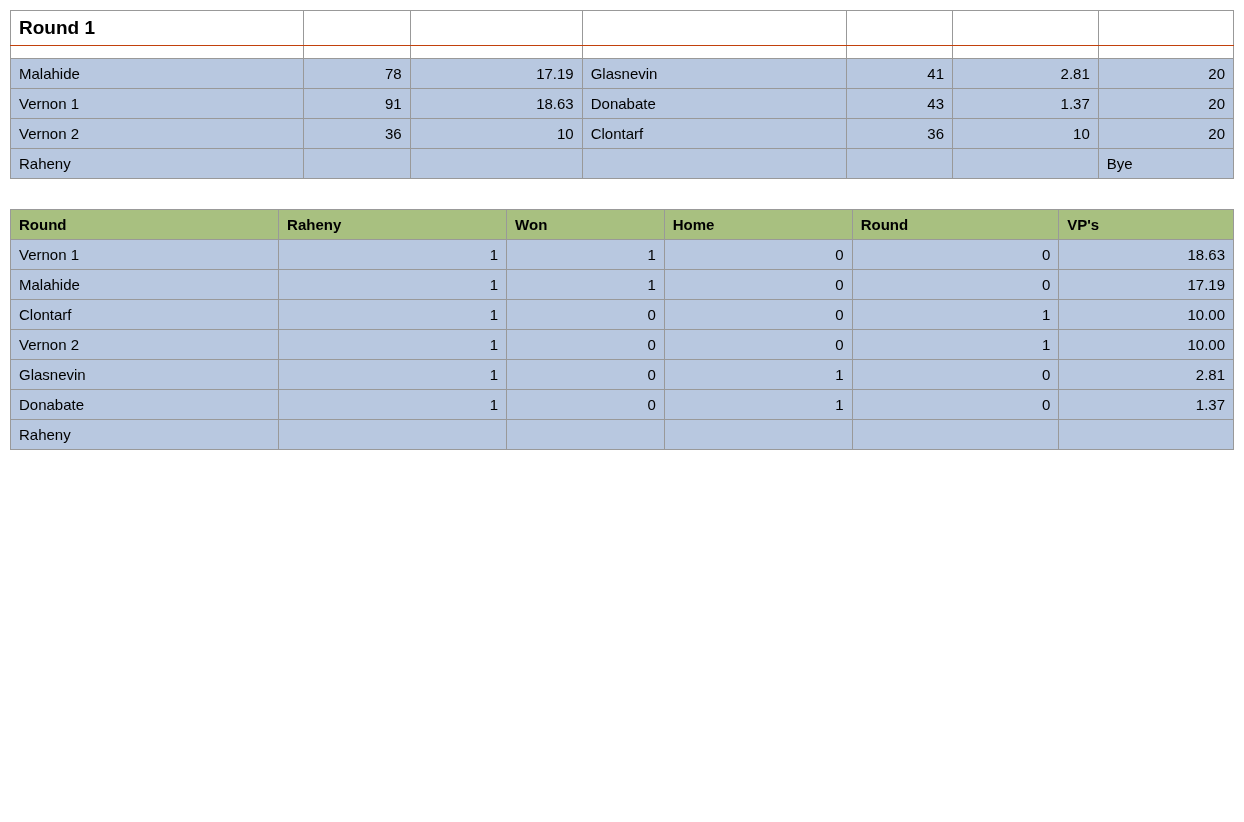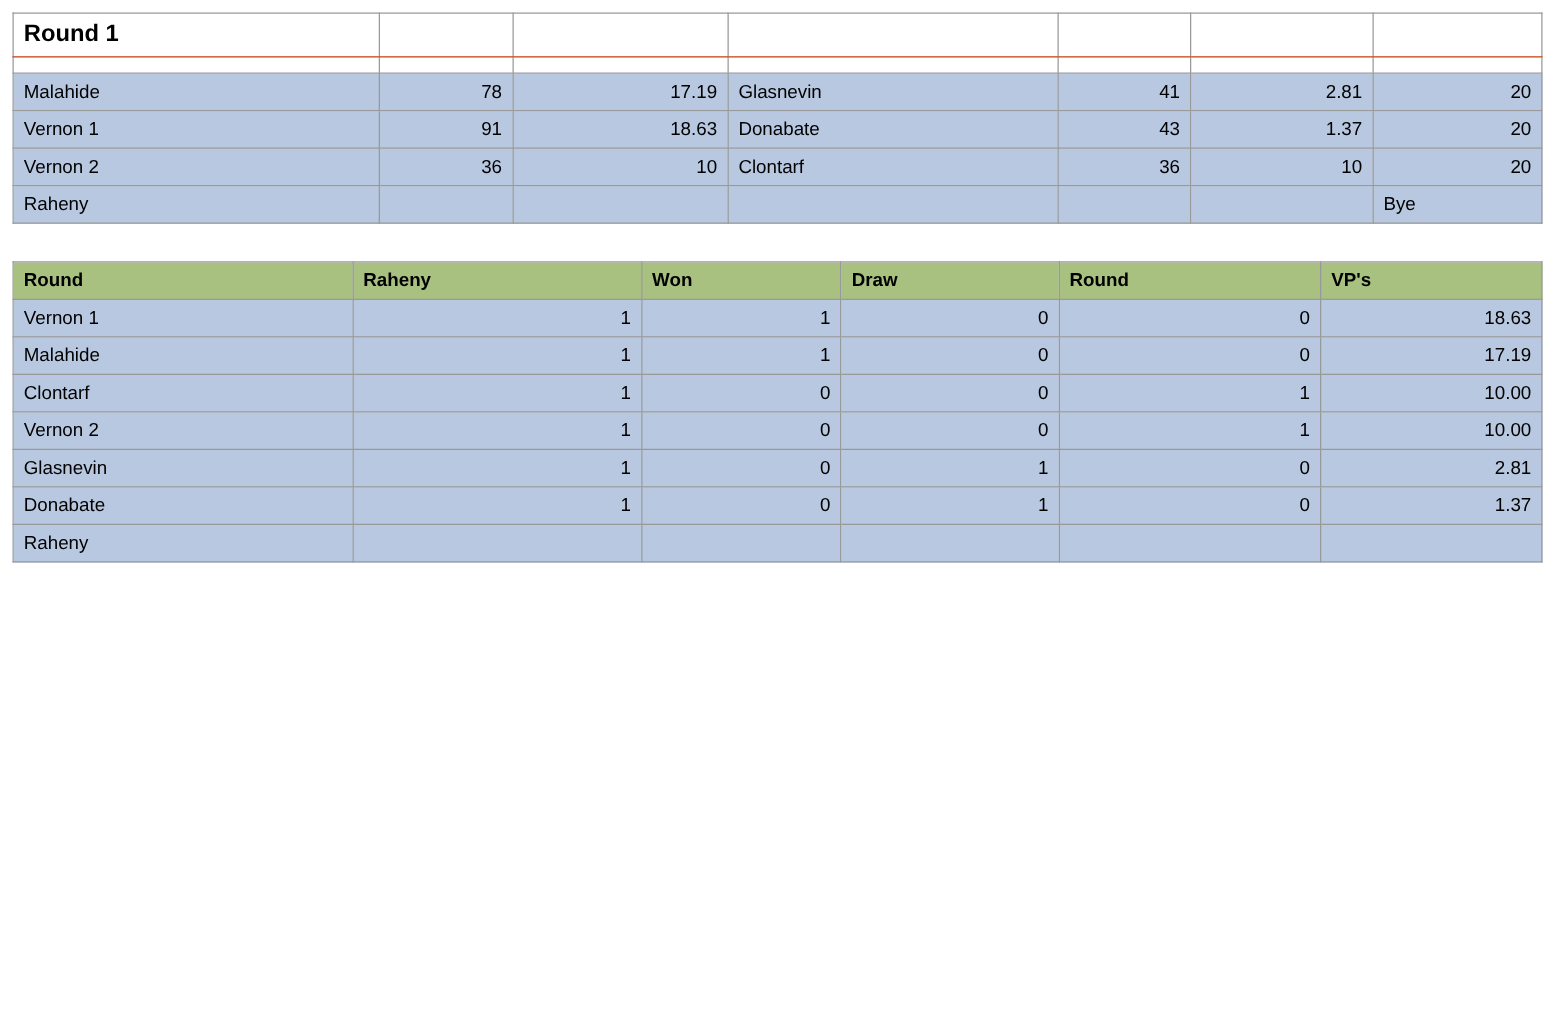--- a/index.html
+++ b/index.html
@@ -117,21 +117,21 @@
   </table>
 </div>
 
 <div class="section">
   <table>
     <thead>
       <tr>
         <th>Round</th>
         <th>Raheny</th>
         <th>Won</th>
-        <th>Draw</th>
+        <th>Home</th>
         <th>Round</th>
         <th>VP's</th>
       </tr>
     </thead>
     <tbody id="standings-body">
     <tr>
           <td>Vernon 1</td>
           <td class="num">1</td>
           <td class="num">1</td>
           <td class="num">0</td>

